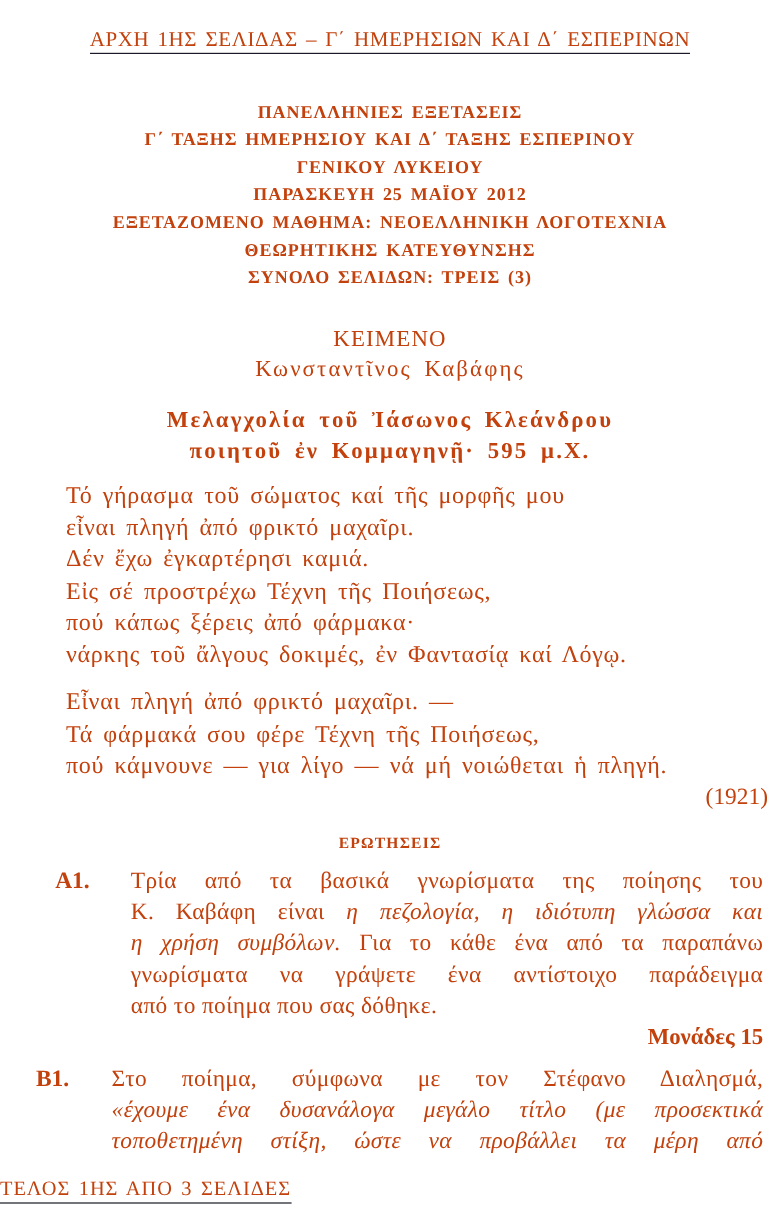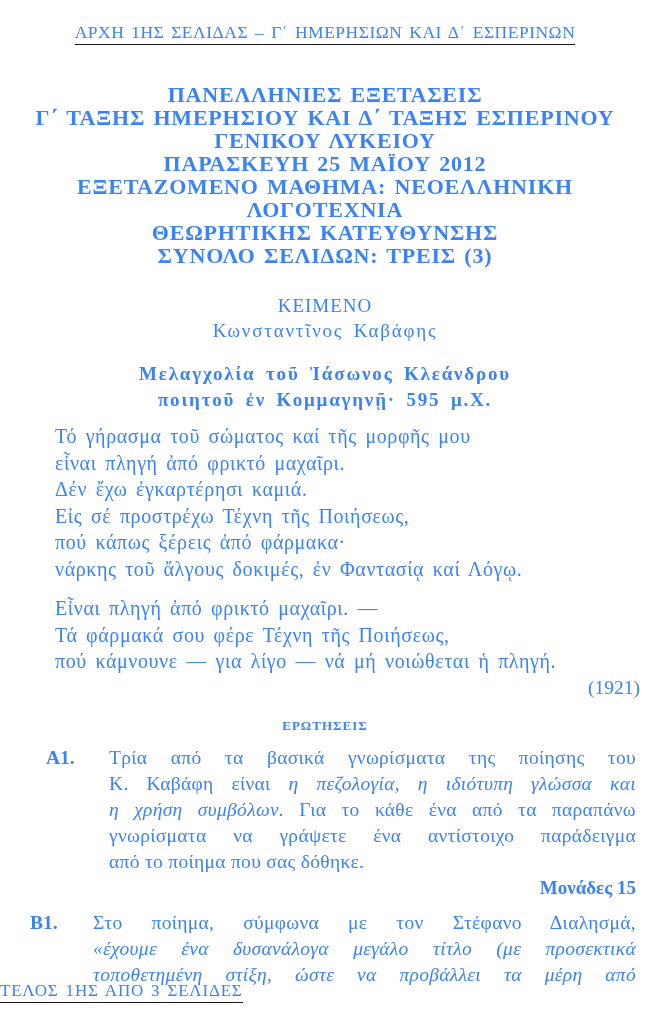--- a/index.html
+++ b/index.html
@@ -5,42 +5,42 @@
   html, body {
     margin: 0;
     padding: 0;
     background: #ffffff;
   }
   .page {
     position: relative;
     width: 650px;
     height: 1014px;
     background: #ffffff;
-    color: #3b82f6;
+    color: #c2410c;
     font-family: "Liberation Serif", "DejaVu Serif", serif;
     overflow: hidden;
     box-sizing: border-box;
   }
   .underlined {
     border-bottom: 1.6px solid #1a1a28;
     padding-bottom: 2px;
   }
   .doc-header {
     padding-top: 22px;
     text-align: center;
     font-size: 17.5px;
     letter-spacing: 0.5px;
     word-spacing: 2px;
     line-height: 20px;
   }
   .title-block {
     margin-top: 41px;
     text-align: center;
     font-weight: bold;
-    font-size: 22px;
+    font-size: 15px;
     line-height: 23px;
     letter-spacing: 0.8px;
     word-spacing: 2px;
   }
   .text-head {
     margin-top: 27px;
     text-align: center;
     font-weight: normal;
   }
   .keimeno-heading {

